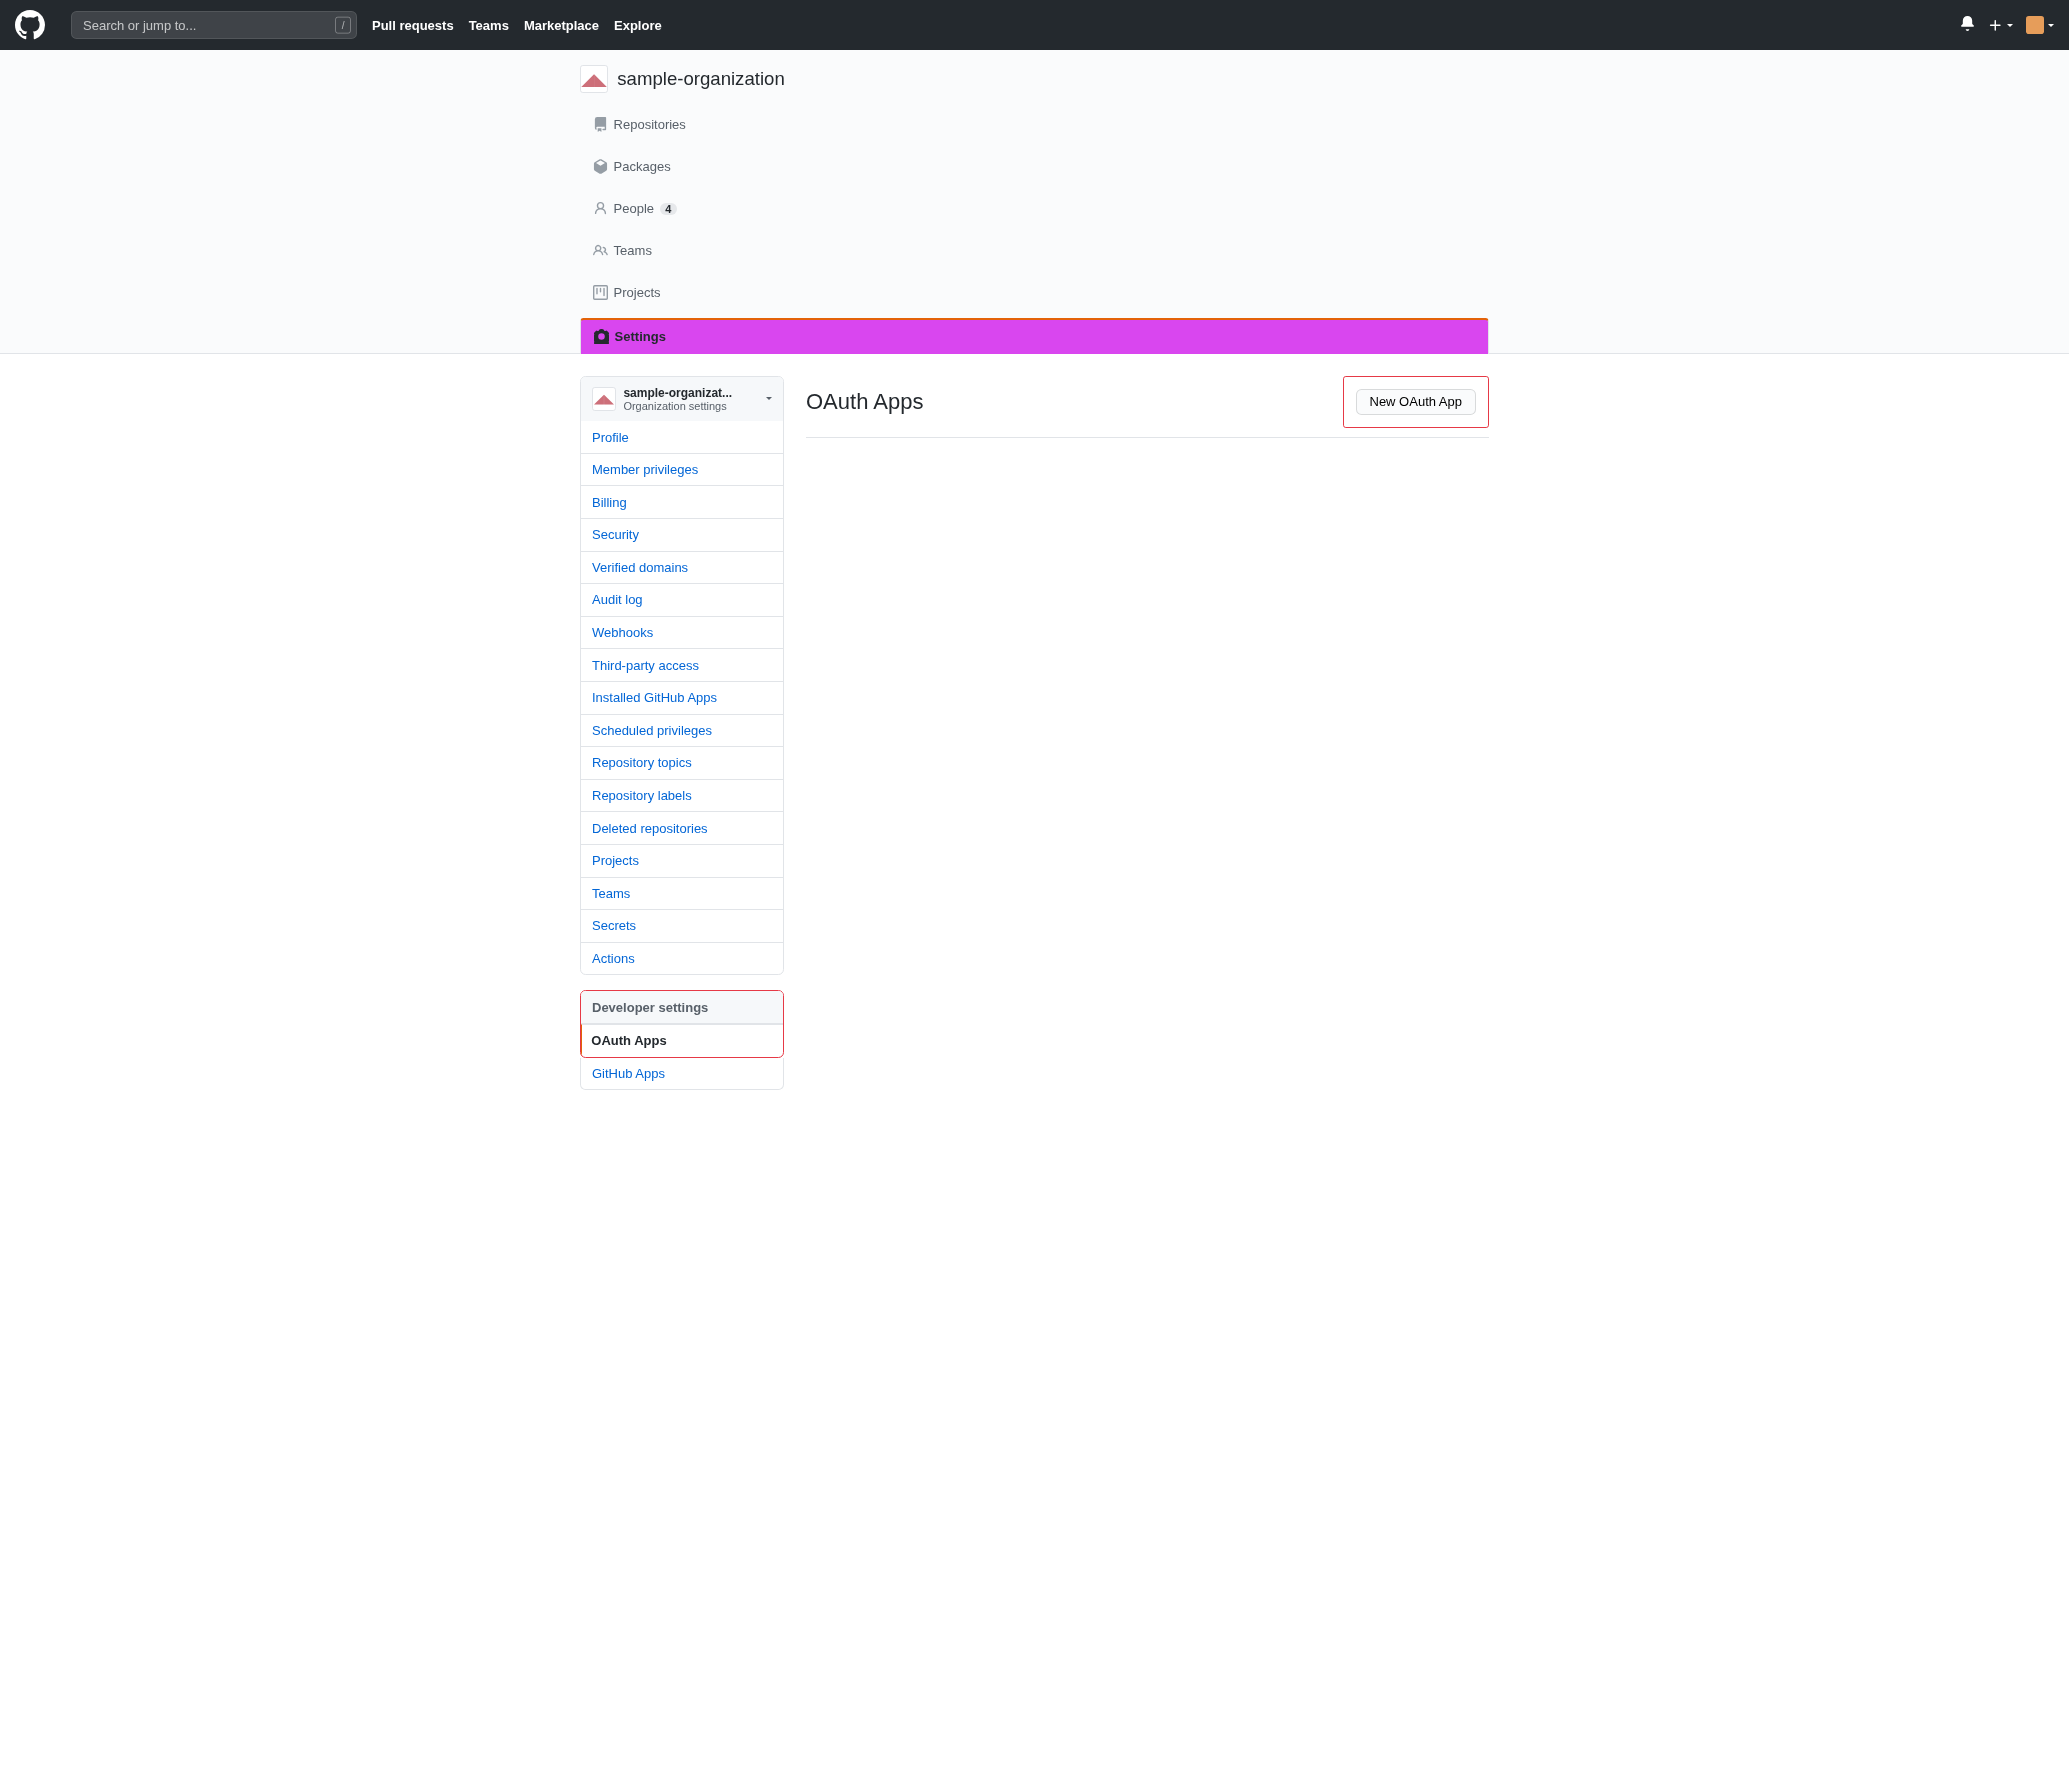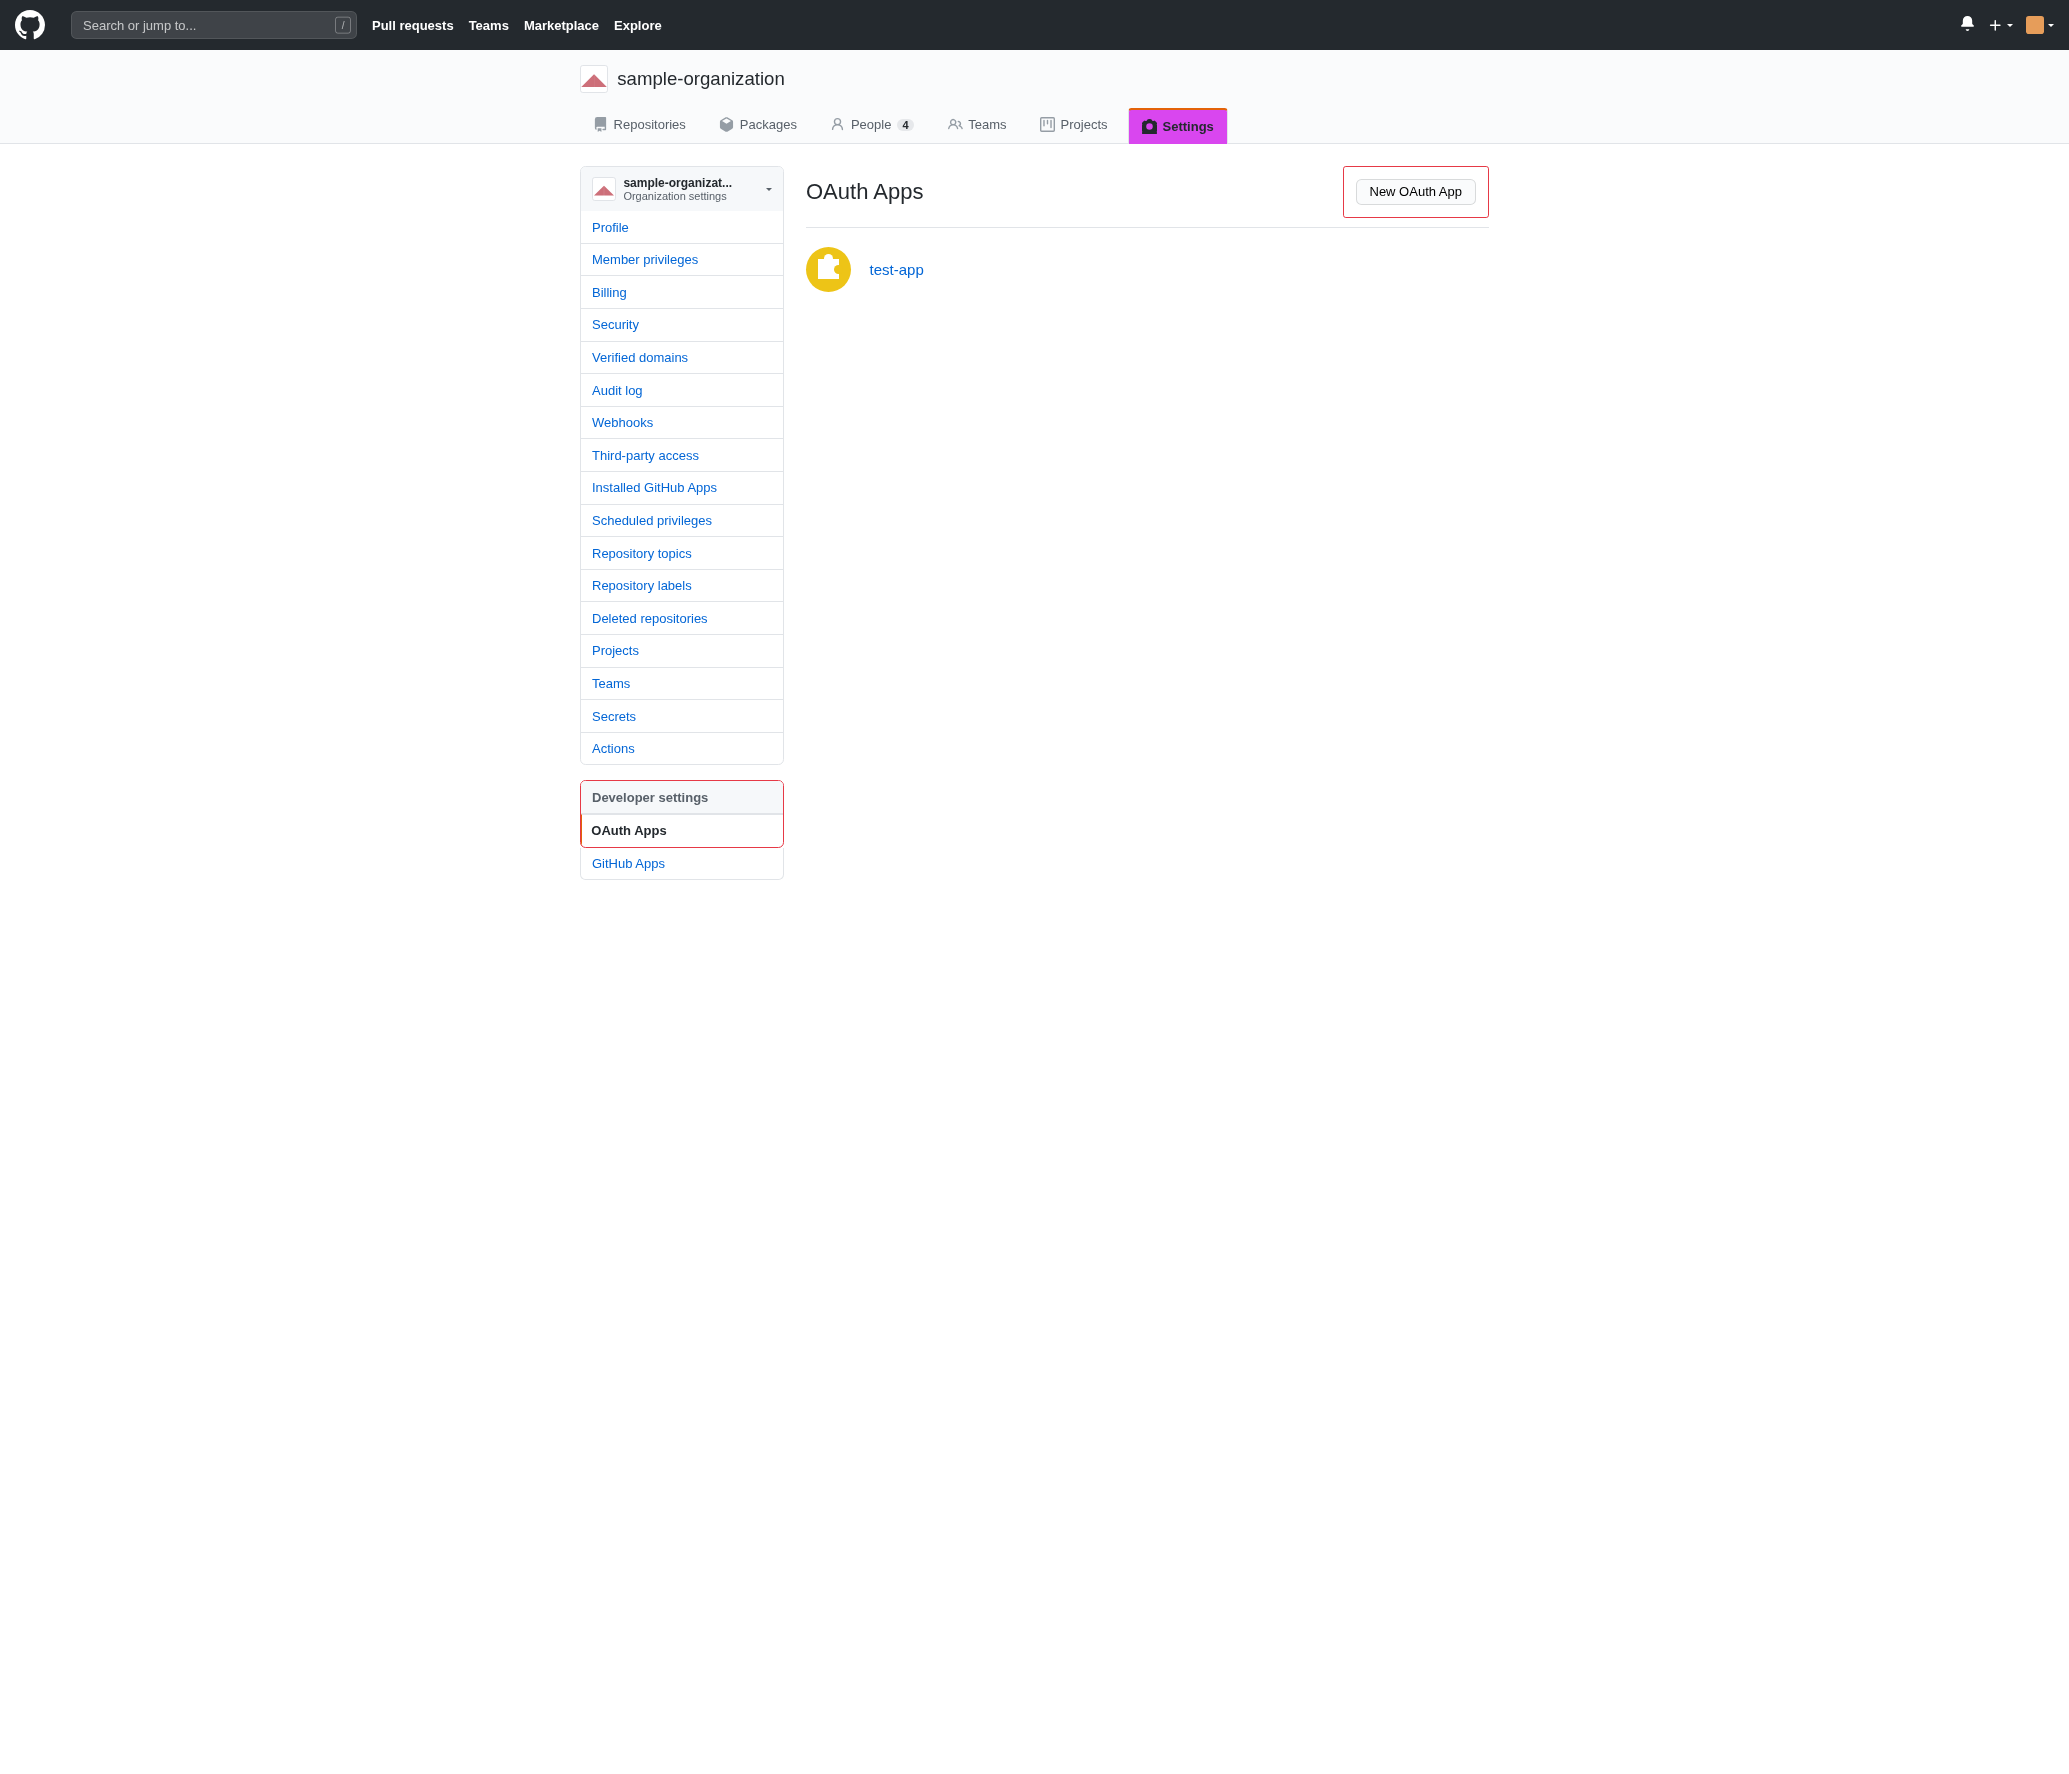--- a/index.html
+++ b/index.html
@@ -17,21 +17,21 @@
 .topbar-right svg { fill: #fff; width: 15px; height: 15px; }
 .plus-drop { color: #fff; display: flex; align-items: center; gap: 1.9px; font-size: 15px; }
 .avatar { width: 18.6px; height: 18.6px; background: #e69d5a; border-radius: 2.8px; }
 .caret { border-top: 3.7px solid #fff; border-left: 3.7px solid transparent; border-right: 3.7px solid transparent; width: 0; height: 0; display: inline-block; margin-left: 1.9px; }
 .subheader { background: #fafbfc; border-bottom: 0.9px solid #e1e4e8; padding: 15px 0 0 0; }
 .container { max-width: 939px; margin: 0 auto; padding: 0 15px; }
 .org-head { display: flex; align-items: center; gap: 9.3px; padding-bottom: 15px; }
 .org-avatar { width: 28px; height: 28px; background: #fff; display: flex; align-items: center; justify-content: center; border: 0.9px solid #e1e4e8; border-radius: 2.8px; }
 .org-avatar span { color: #cd6f79; font-size: 16.7px; }
 .org-name { font-size: 18.6px; font-weight: 400; }
-.tabs { display: flex; gap: 7.4px; }
+.tabs { display: flex; gap: 7.4px; flex-direction: column; }
 .tab { padding: 9.3px 13px; display: flex; align-items: center; gap: 5.6px; font-size: 13px; color: #586069; border-bottom: 1.9px solid transparent; cursor: pointer; }
 .tab svg { width: 15px; height: 15px; fill: #959da5; }
 .tab.active { background: #d946ef; border: 0.9px solid #e1e4e8; border-bottom: none; border-top: 2.8px solid #e36209; border-radius: 3.7px 3.7px 0 0; color: #24292e; font-weight: 600; margin-bottom: -0.9px; }
 .tab.active svg { fill: #24292e; }
 .counter { background: rgba(209,213,218,0.5); border-radius: 9.3px; padding: 0 5.6px; font-size: 11px; font-weight: 600; color: #24292e; }
 .main { display: flex; gap: 22px; padding: 22px 0 37px 0; }
 .sidebar { width: 204px; flex-shrink: 0; }
 .menu { border: 0.9px solid #e1e4e8; border-radius: 5.6px; margin-bottom: 15px; overflow: hidden; }
 .menu-header { background: #f6f8fa; padding: 9.3px 11px; display: flex; align-items: center; gap: 7.4px; position: relative; }
 .menu-header .org-avatar { width: 24px; height: 24px; }
@@ -186,22 +186,16 @@
         <a class="menu-item">GitHub Apps</a>
       </div>
     </aside>
     <section class="content">
       <div class="content-header">
         <h2 class="content-title">OAuth Apps</h2>
         <span class="highlight-red" style="margin-left:auto;padding:12px;">
           <button class="btn" style="margin-left:0">New OAuth App</button>
         </span>
       </div>
-      <div class="app-row">
-        <div class="app-icon">
-            <div class="puzzle"></div>
-          </div>
-        <a class="app-name">test-app</a>
-      </div>
     </section>
   </div>
 </div>
 
 
 </body></html>

